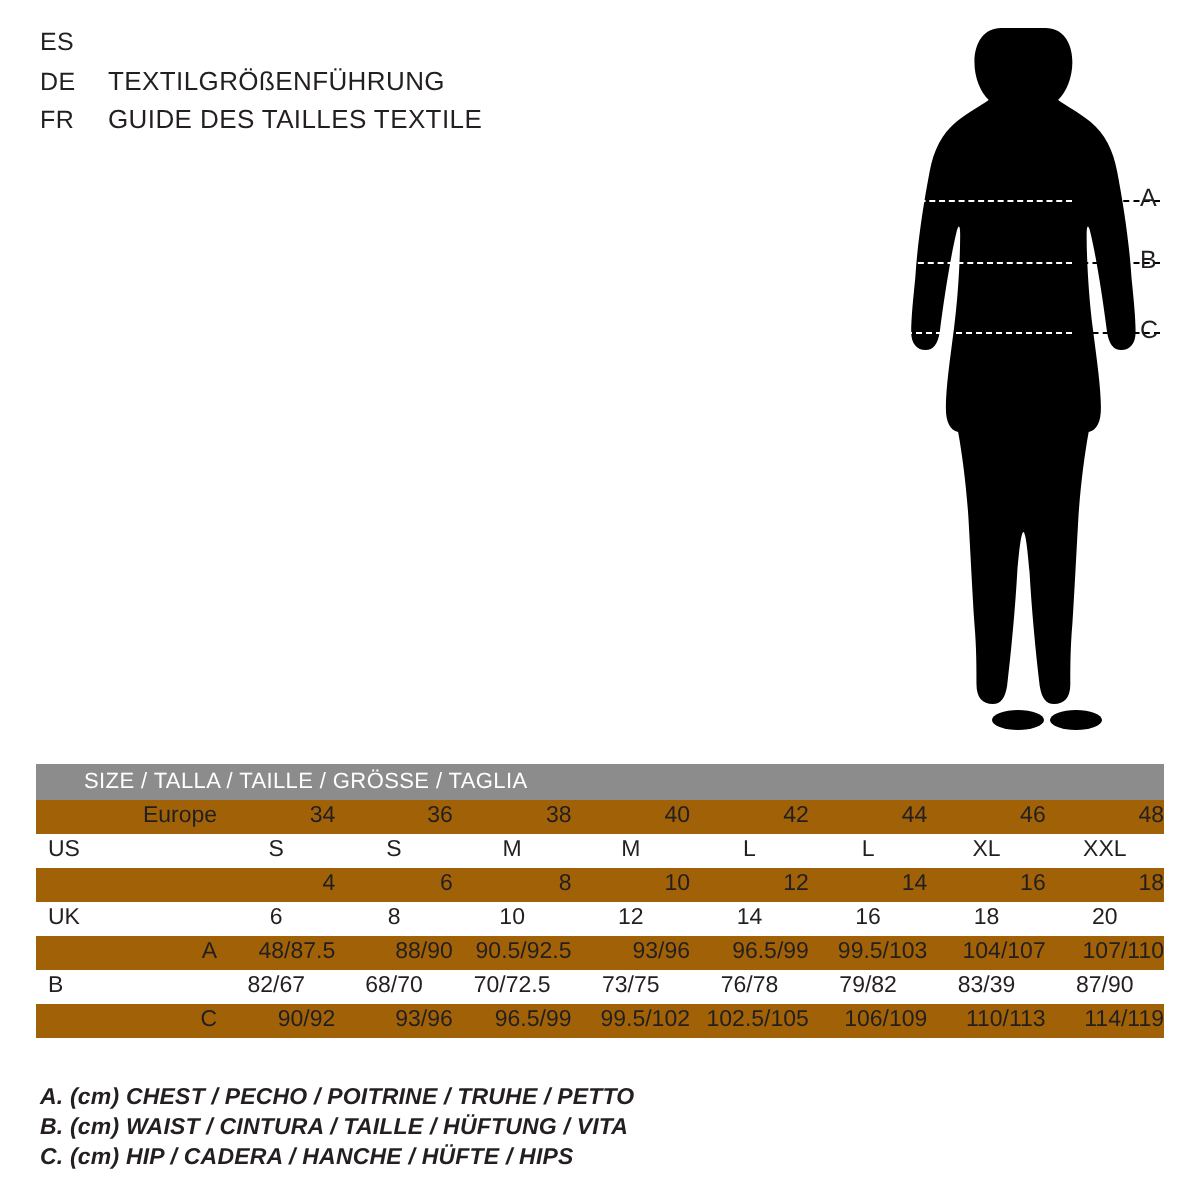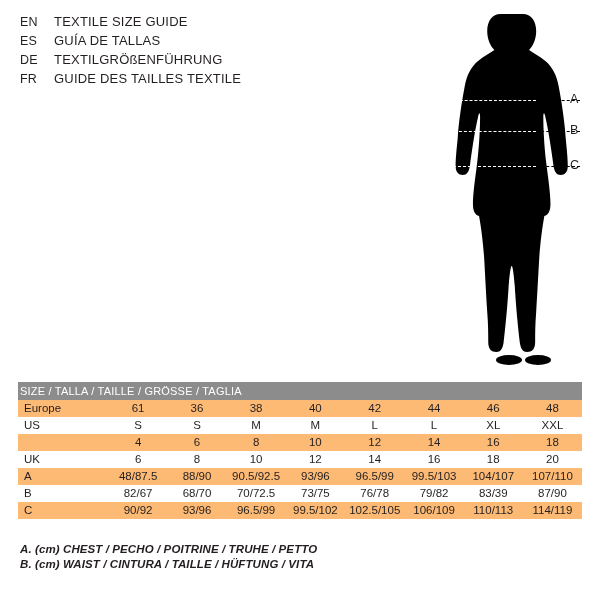--- a/index.html
+++ b/index.html
@@ -100,28 +100,29 @@
     height: 17px;
     line-height: 17px;
     text-align: center;
     font-weight: normal;
     color: #231f20;
   }
   table.size-table tr.head td {
     background: #8c8c8c;
     color: #ffffff;
     text-align: left;
-    padding-left: 2px;
+    padding-left: 24px;
     font-size: 11px;
     letter-spacing: 0.2px;
     height: 18px;
     line-height: 18px;
   }
   table.size-table tr.shaded td {
-    background: #fdba74;
+    background: #a16207;
+    text-align: right;
   }
   table.size-table tr.plain td {
     background: #ffffff;
   }
   table.size-table td.rowlabel {
     text-align: left;
     padding-left: 6px;
     width: 86px;
   }
   table.size-table td.c {
@@ -145,26 +146,21 @@
     color: #231f20;
   }
 </style>
 </head>
 <body>
 
 <div class="page">
 
   <div class="lang-block">
     <div class="lang-row">
-      <span class="lang-code">EN</span>
-      <span class="lang-text">TEXTILE SIZE GUIDE</span>
-    </div>
-    <div class="lang-row">
       <span class="lang-code">ES</span>
-      <span class="lang-text">GUÍA DE TALLAS</span>
     </div>
     <div class="lang-row">
       <span class="lang-code">DE</span>
       <span class="lang-text">TEXTILGRÖßENFÜHRUNG</span>
     </div>
     <div class="lang-row">
       <span class="lang-code">FR</span>
       <span class="lang-text">GUIDE DES TAILLES TEXTILE</span>
     </div>
   </div>
@@ -234,21 +230,21 @@
 
 
   <div class="table-wrap">
     <table class="size-table">
       <tbody>
         <tr class="head">
           <td colspan="9">SIZE / TALLA / TAILLE / GRÖSSE / TAGLIA</td>
         </tr>
         <tr class="shaded">
           <td class="rowlabel">Europe</td>
-          <td class="c">61</td>
+          <td class="c">34</td>
           <td class="c">36</td>
           <td class="c">38</td>
           <td class="c">40</td>
           <td class="c">42</td>
           <td class="c">44</td>
           <td class="c">46</td>
           <td class="c">48</td>
         </tr>
         <tr class="plain">
           <td class="rowlabel">US</td>
@@ -316,15 +312,16 @@
           <td class="c">110/113</td>
           <td class="c">114/119</td>
         </tr>
       </tbody>
     </table>
   </div>
 
   <div class="legend">
     <div class="legend-row">A. (cm) CHEST / PECHO / POITRINE / TRUHE / PETTO</div>
     <div class="legend-row">B. (cm) WAIST / CINTURA / TAILLE / HÜFTUNG / VITA</div>
+    <div class="legend-row">C. (cm) HIP / CADERA / HANCHE / HÜFTE / HIPS</div>
   </div>
 
 </div>
 
 </body></html>

